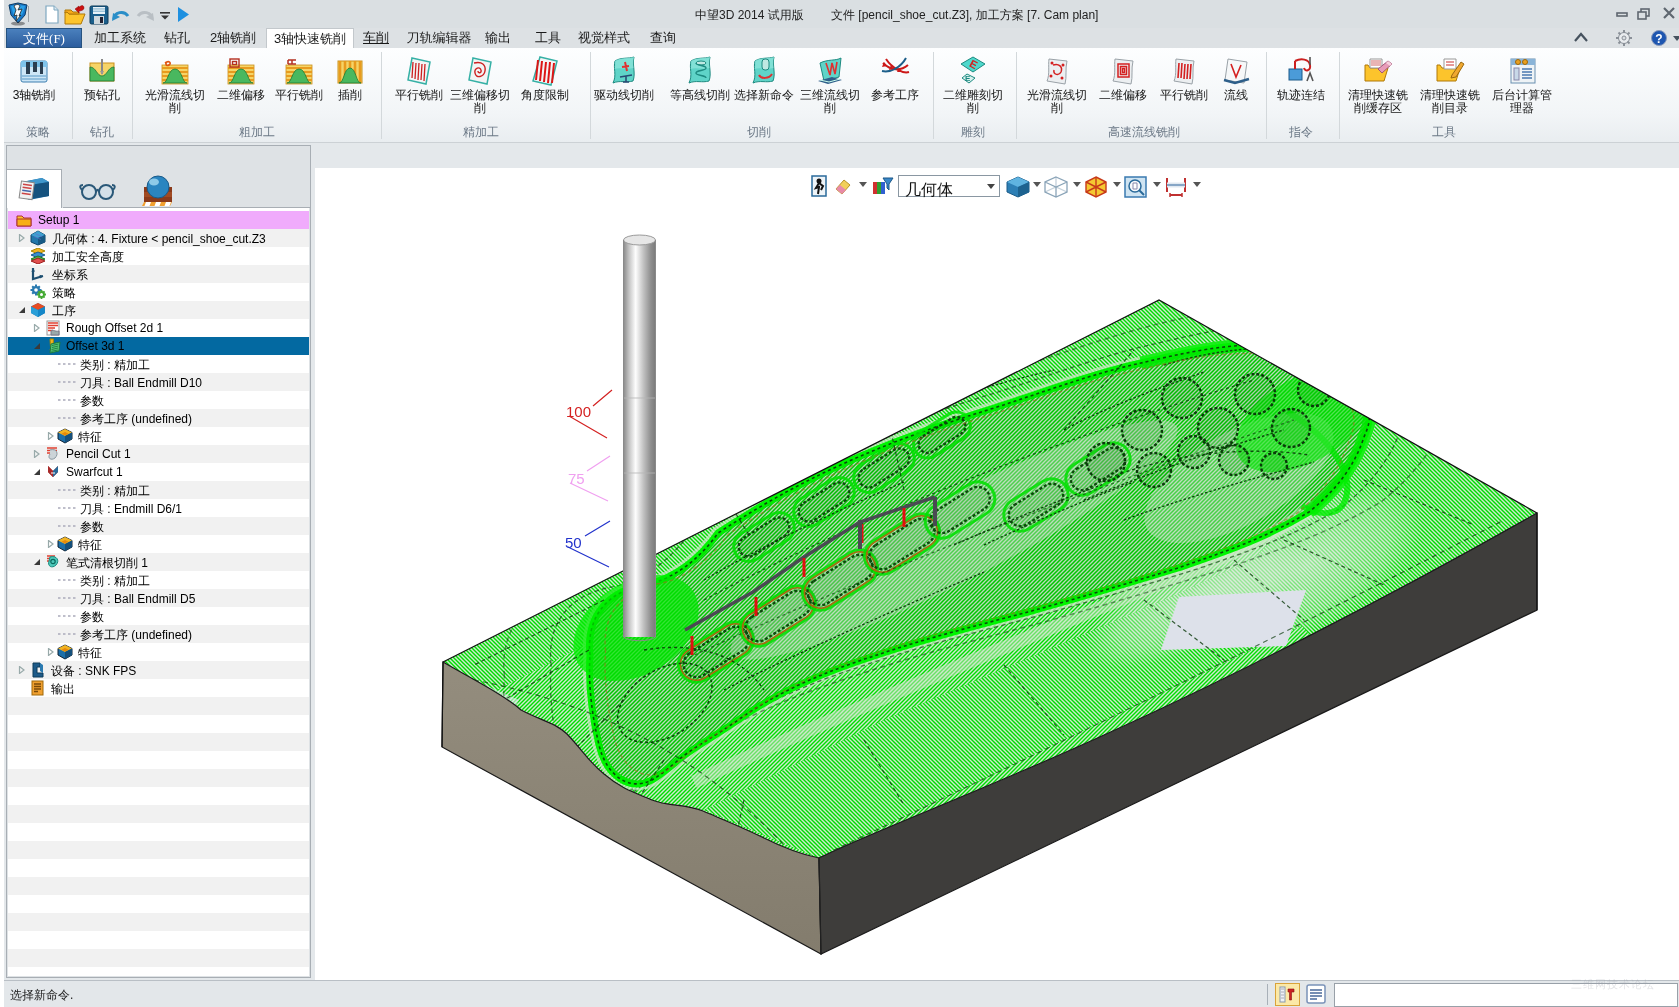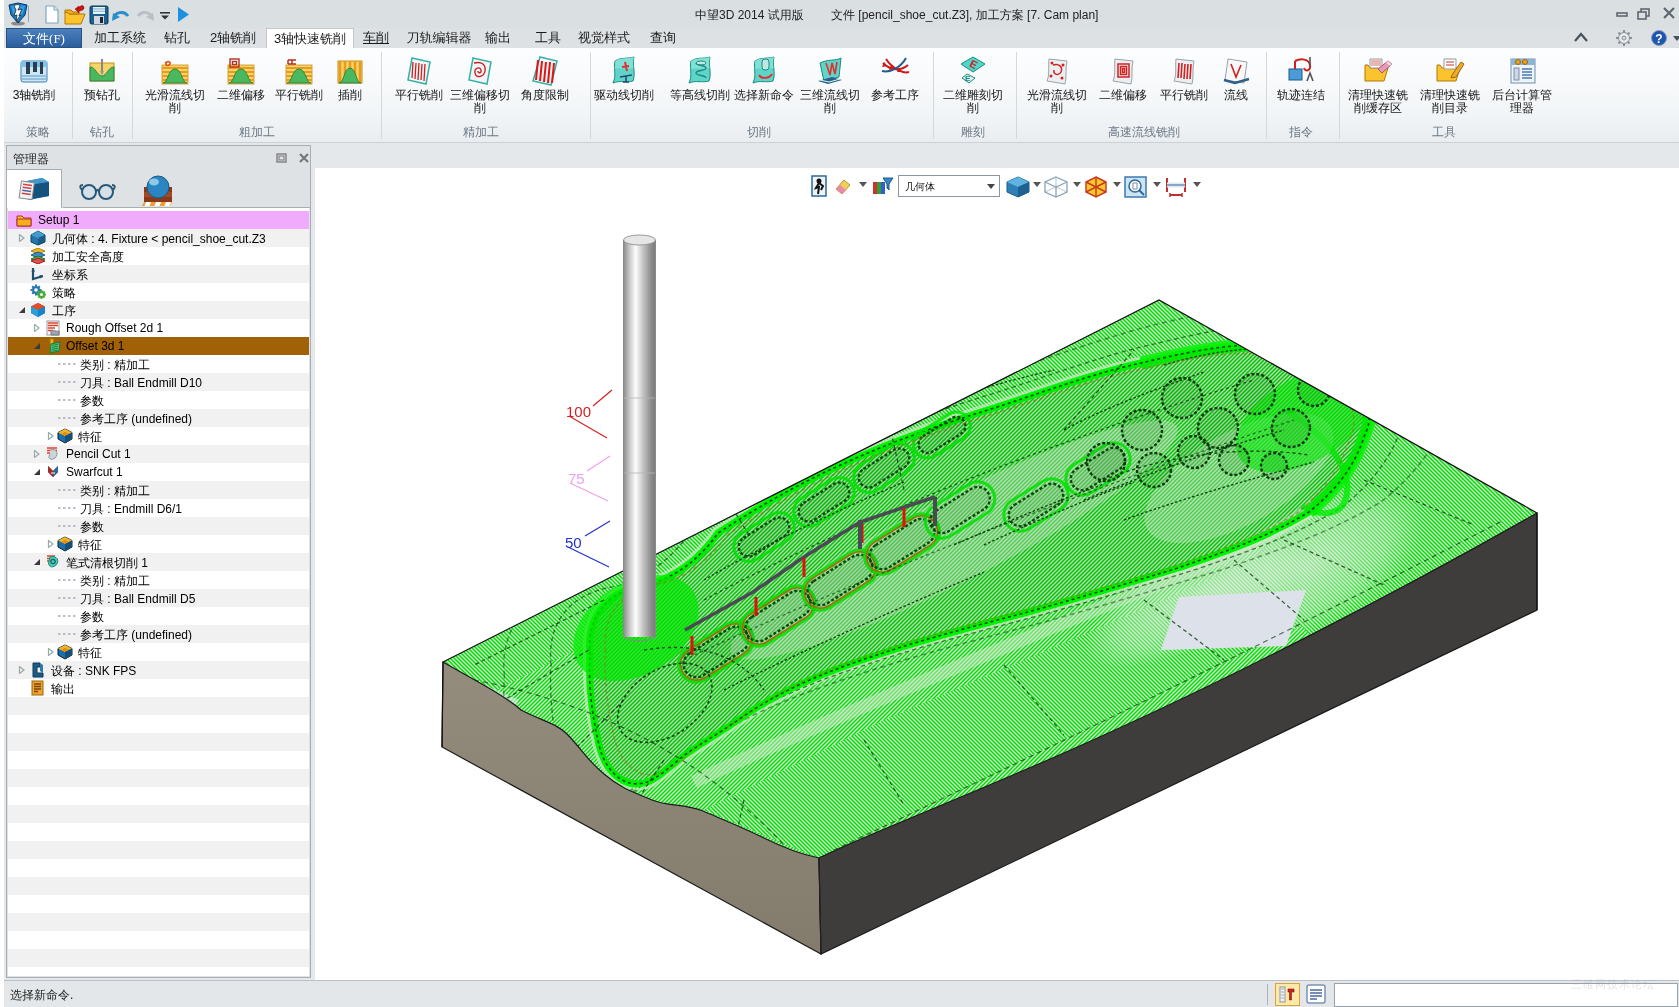--- a/index.html
+++ b/index.html
@@ -342,28 +342,20 @@
           <path d="M16 14 H26 M16 17 H26 M16 20 H26 M16 23 H26"></path>
         </g>
       </svg>
       <div class="rlab" style="left:1480px;width:76px">后台计算管<br>理器</div>
       <div class="rgrp" style="left:1380px;width:120px">工具</div>
       <svg class="abs" style="left:1541px;top:124px" width="10" height="10" viewBox="0 0 10 10">
         <path d="M2 2 L8 2 M8 2 L8 8 M8 2 L3 7" stroke="#8a9098" stroke-width="1.2" fill="none"></path>
       </svg>
     </div>
     <div id="lpanel" class="abs">
-      <div id="lphead">
-        <span style="position:absolute;left:6px;top:5px">管理器</span>
-        <svg style="position:absolute;left:269px;top:6px" width="34" height="12" viewBox="0 0 34 12">
-<rect x="1" y="2" width="9" height="8" fill="none" stroke="#777" stroke-width="1.3"></rect>
-          <rect x="3" y="4" width="5" height="4" fill="none" stroke="#777" stroke-width="1"></rect>
-<path d="M24 2 L32 10 M32 2 L24 10" stroke="#777" stroke-width="2.2"></path>
-        </svg>
-      </div>
       <div id="lptabs">
         <div style="position:absolute;left:0px;top:0px;width:55px;height:39px;background:#fff;border:1px solid #a8aeb4;border-bottom:none;border-left:none"></div>
         <svg style="position:absolute;left:11px;top:3px" width="34" height="34" viewBox="0 0 34 34">
 <path d="M4 10 L24 6 L31 10 L31 24 L11 28 L4 23 Z" fill="#1d6fa8"></path>
 <path d="M4 10 L24 6 L31 10 L12 13 Z" fill="#3f97cc"></path>
 <path d="M12 13 L31 10 L31 24 L12 27 Z" fill="#15527e"></path>
 <g transform="rotate(8 10 20)">
             <rect x="2" y="10" width="13" height="17" fill="#f2f2f2" stroke="#888"></rect>
 <g stroke-width="1.5">
               <path d="M4 13 H13" stroke="#cc4444"></path>
@@ -464,21 +456,21 @@
           </svg>
           <svg class="ticon" style="left:37px" viewBox="0 0 16 16">
             <rect x="2" y="1" width="12" height="14" fill="#fff" stroke="#999"></rect>
             <g stroke="#e04030" stroke-width="1.4">
               <path d="M3 3 H13 M3 5.5 H13 M3 8 H10 M3 10.5 H8"></path>
             </g>
             <path d="M6 15 L6 11 C8 9 10 12 14 11 L14 15 Z" fill="#9aa" stroke="#778"></path>
           </svg>
           <span style="left:58px">Rough Offset 2d 1</span>
         </div>
-        <div class="trow" style="top:129px;background:#a16207">
+        <div class="trow" style="top:129px;background:#0369a1">
           <svg class="arrow" style="left:25px" viewBox="0 0 8 8">
             <path d="M7 1 L7 7 L1 7 Z" fill="#3a3a3a"></path>
           </svg>
           <svg class="ticon" style="left:37px" viewBox="0 0 16 16">
             <path d="M5 1 L8.5 1 L8 9 L5.5 9 Z" fill="#f2b422" stroke="#a80"></path>
             <circle cx="6.8" cy="11.5" r="1.6" fill="#f2b422" stroke="#a80"></circle>
             <path d="M6 6 L15 4 L14 13 L5 15 Z" fill="#58c878" stroke="#1a7a40"></path>
             <path d="M7 7.5 L13.5 6 M7 9.5 L13.3 8 M6.6 11.5 L13 10 M6.3 13.3 L12.8 12" stroke="#1a7a40" stroke-width="0.9"></path>
           </svg>
           <span style="left:58px">Offset 3d 1</span>
@@ -853,21 +845,21 @@
         </svg>
         <svg class="abs" style="left:55px;top:10px" width="8" height="6" viewBox="0 0 8 6">
           <path d="M0 0 L8 0 L4 5 Z" fill="#555"></path>
         </svg>
         <svg class="abs" style="left:68px;top:4px" width="22" height="22" viewBox="0 0 22 22">
 <rect x="1" y="6" width="4" height="12" fill="#d03030"></rect>
           <rect x="5" y="6" width="4" height="12" fill="#30a030"></rect>
           <rect x="9" y="6" width="4" height="12" fill="#3060d0"></rect>
 <path d="M11 2 L21 2 L17 8 L17 14 L15 12 L15 8 Z" fill="#3a87c8" stroke="#1a5788"></path>
         </svg>
-        <div class="abs" style="left:94px;top:3px;width:102px;height:22px;background:#fff;border:1px solid #8a97a2;font-size:10px;color:#111">
+        <div class="abs" style="left:94px;top:3px;width:102px;height:22px;background:#fff;border:1px solid #8a97a2;font-size:16px;color:#111">
           <span style="position:absolute;left:6px;top:4px">几何体</span>
 <svg style="position:absolute;right:4px;top:8px" width="8" height="6" viewBox="0 0 8 6">
             <path d="M0 0 L8 0 L4 5 Z" fill="#444"></path>
           </svg>
         </div>
         <svg class="abs" style="left:202px;top:4px" width="24" height="22" viewBox="0 0 24 22">
 <path d="M12 1 L23 6 L23 16 L12 21 L1 16 L1 6 Z" fill="#2d7fb5" stroke="#1a5a88"></path>
           <path d="M1 6 L12 11 L23 6 L12 1 Z" fill="#5fb3e0"></path>
           <path d="M12 11 L23 6 L23 16 L12 21 Z" fill="#1d628f"></path>
         </svg>

